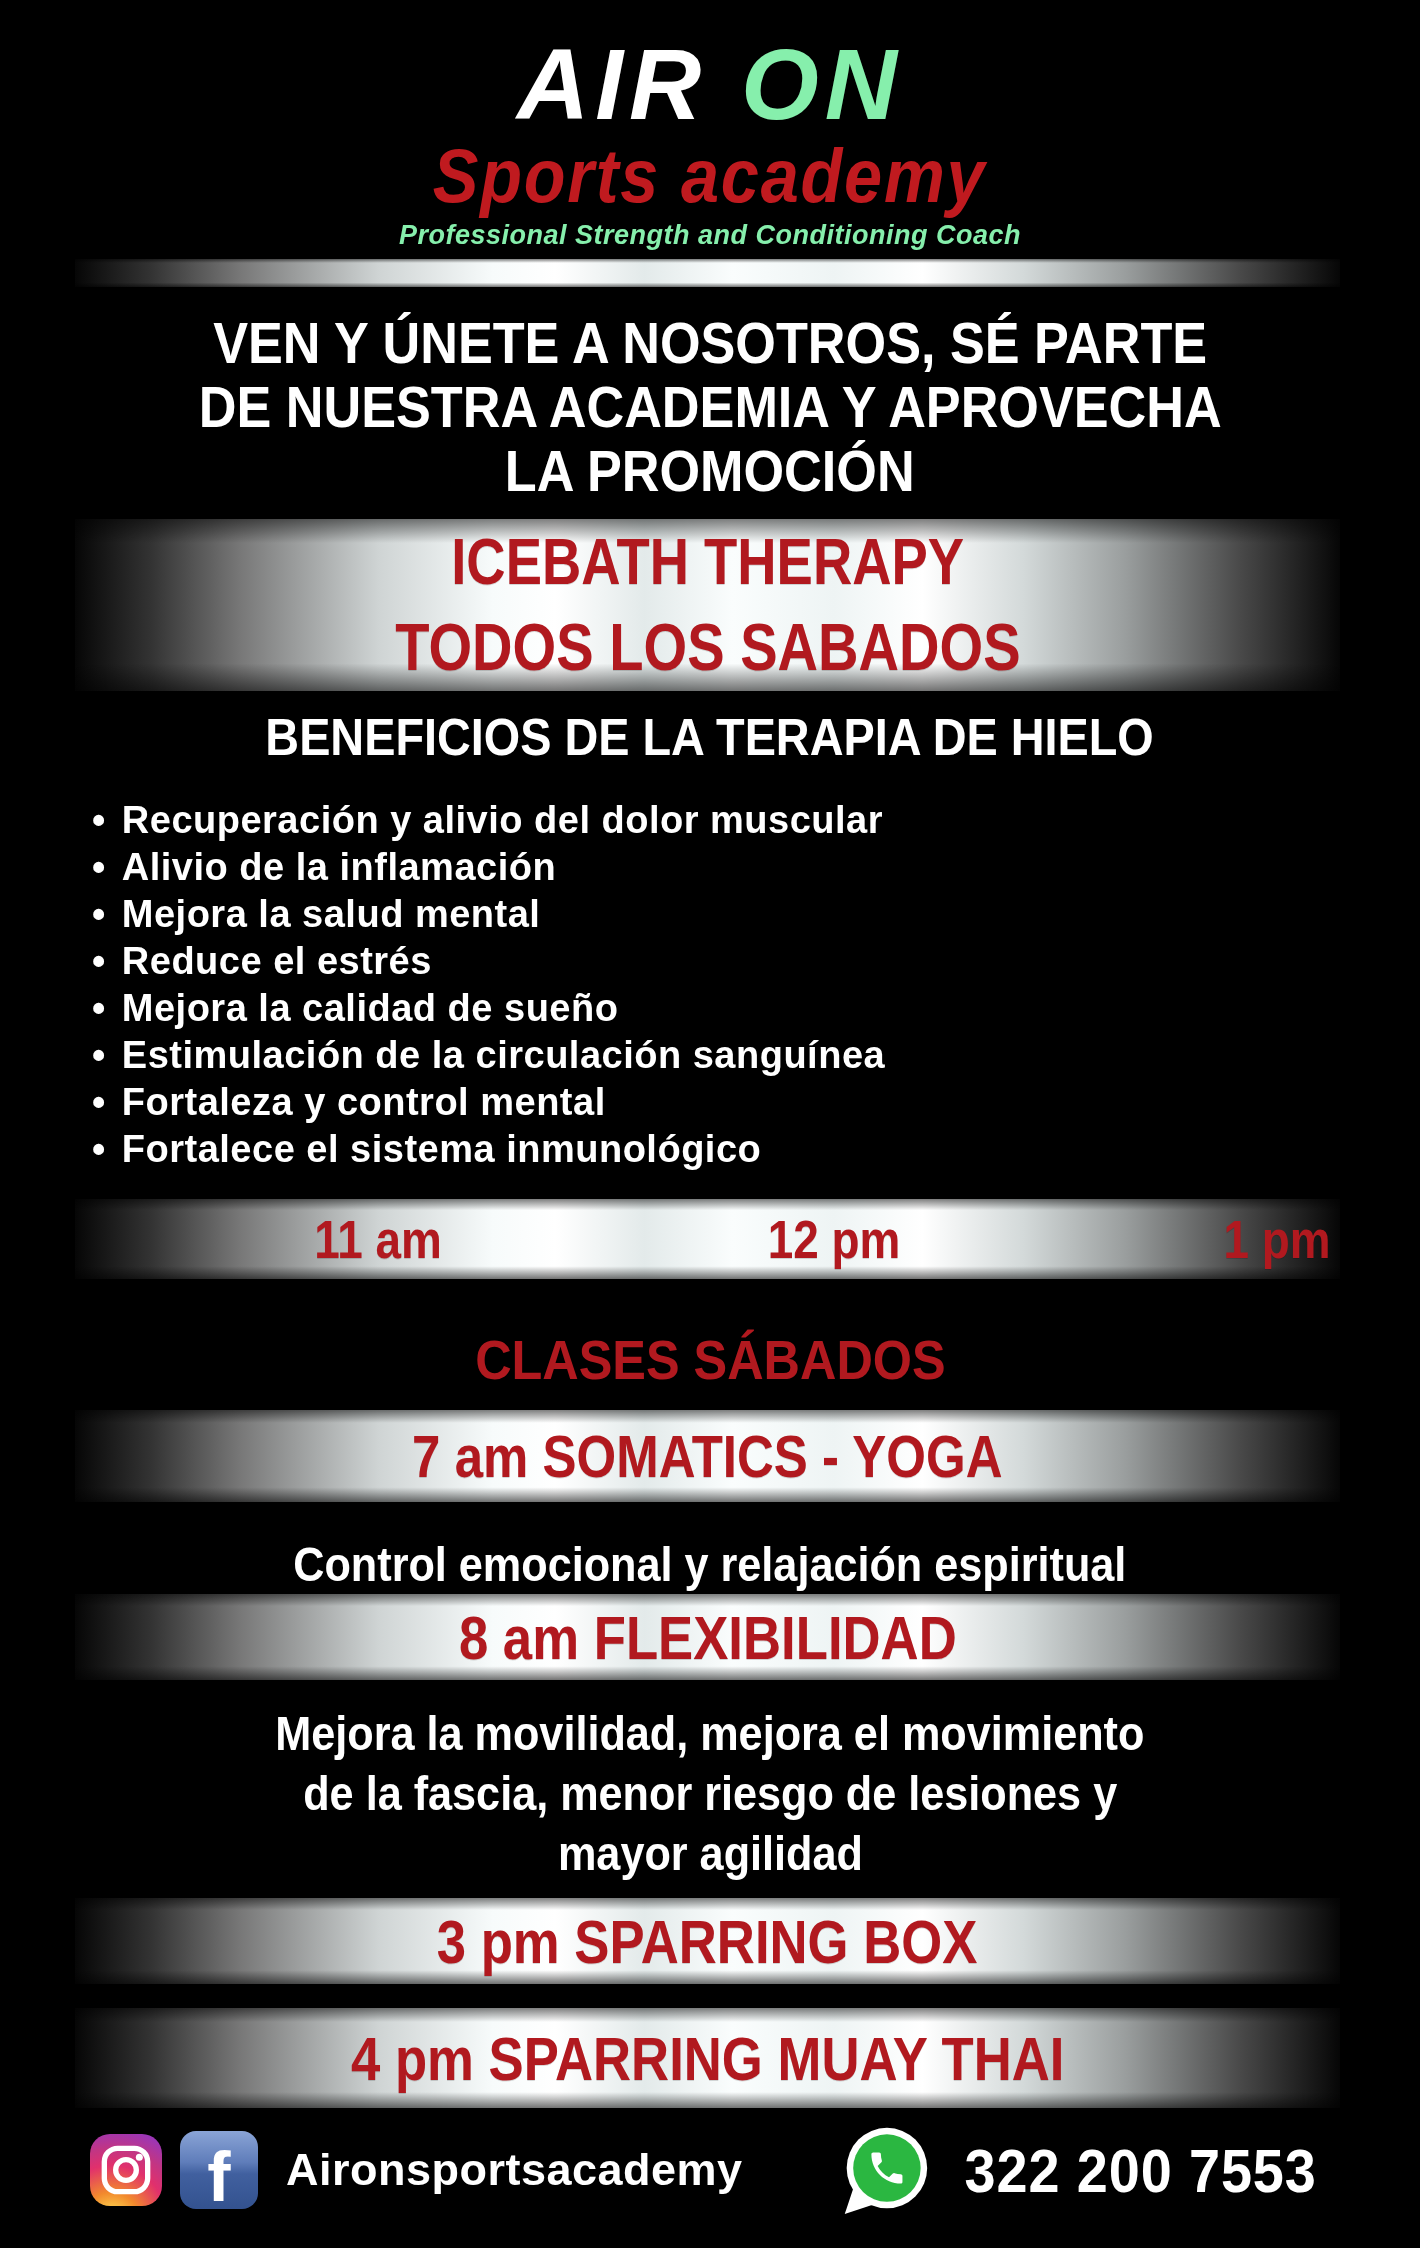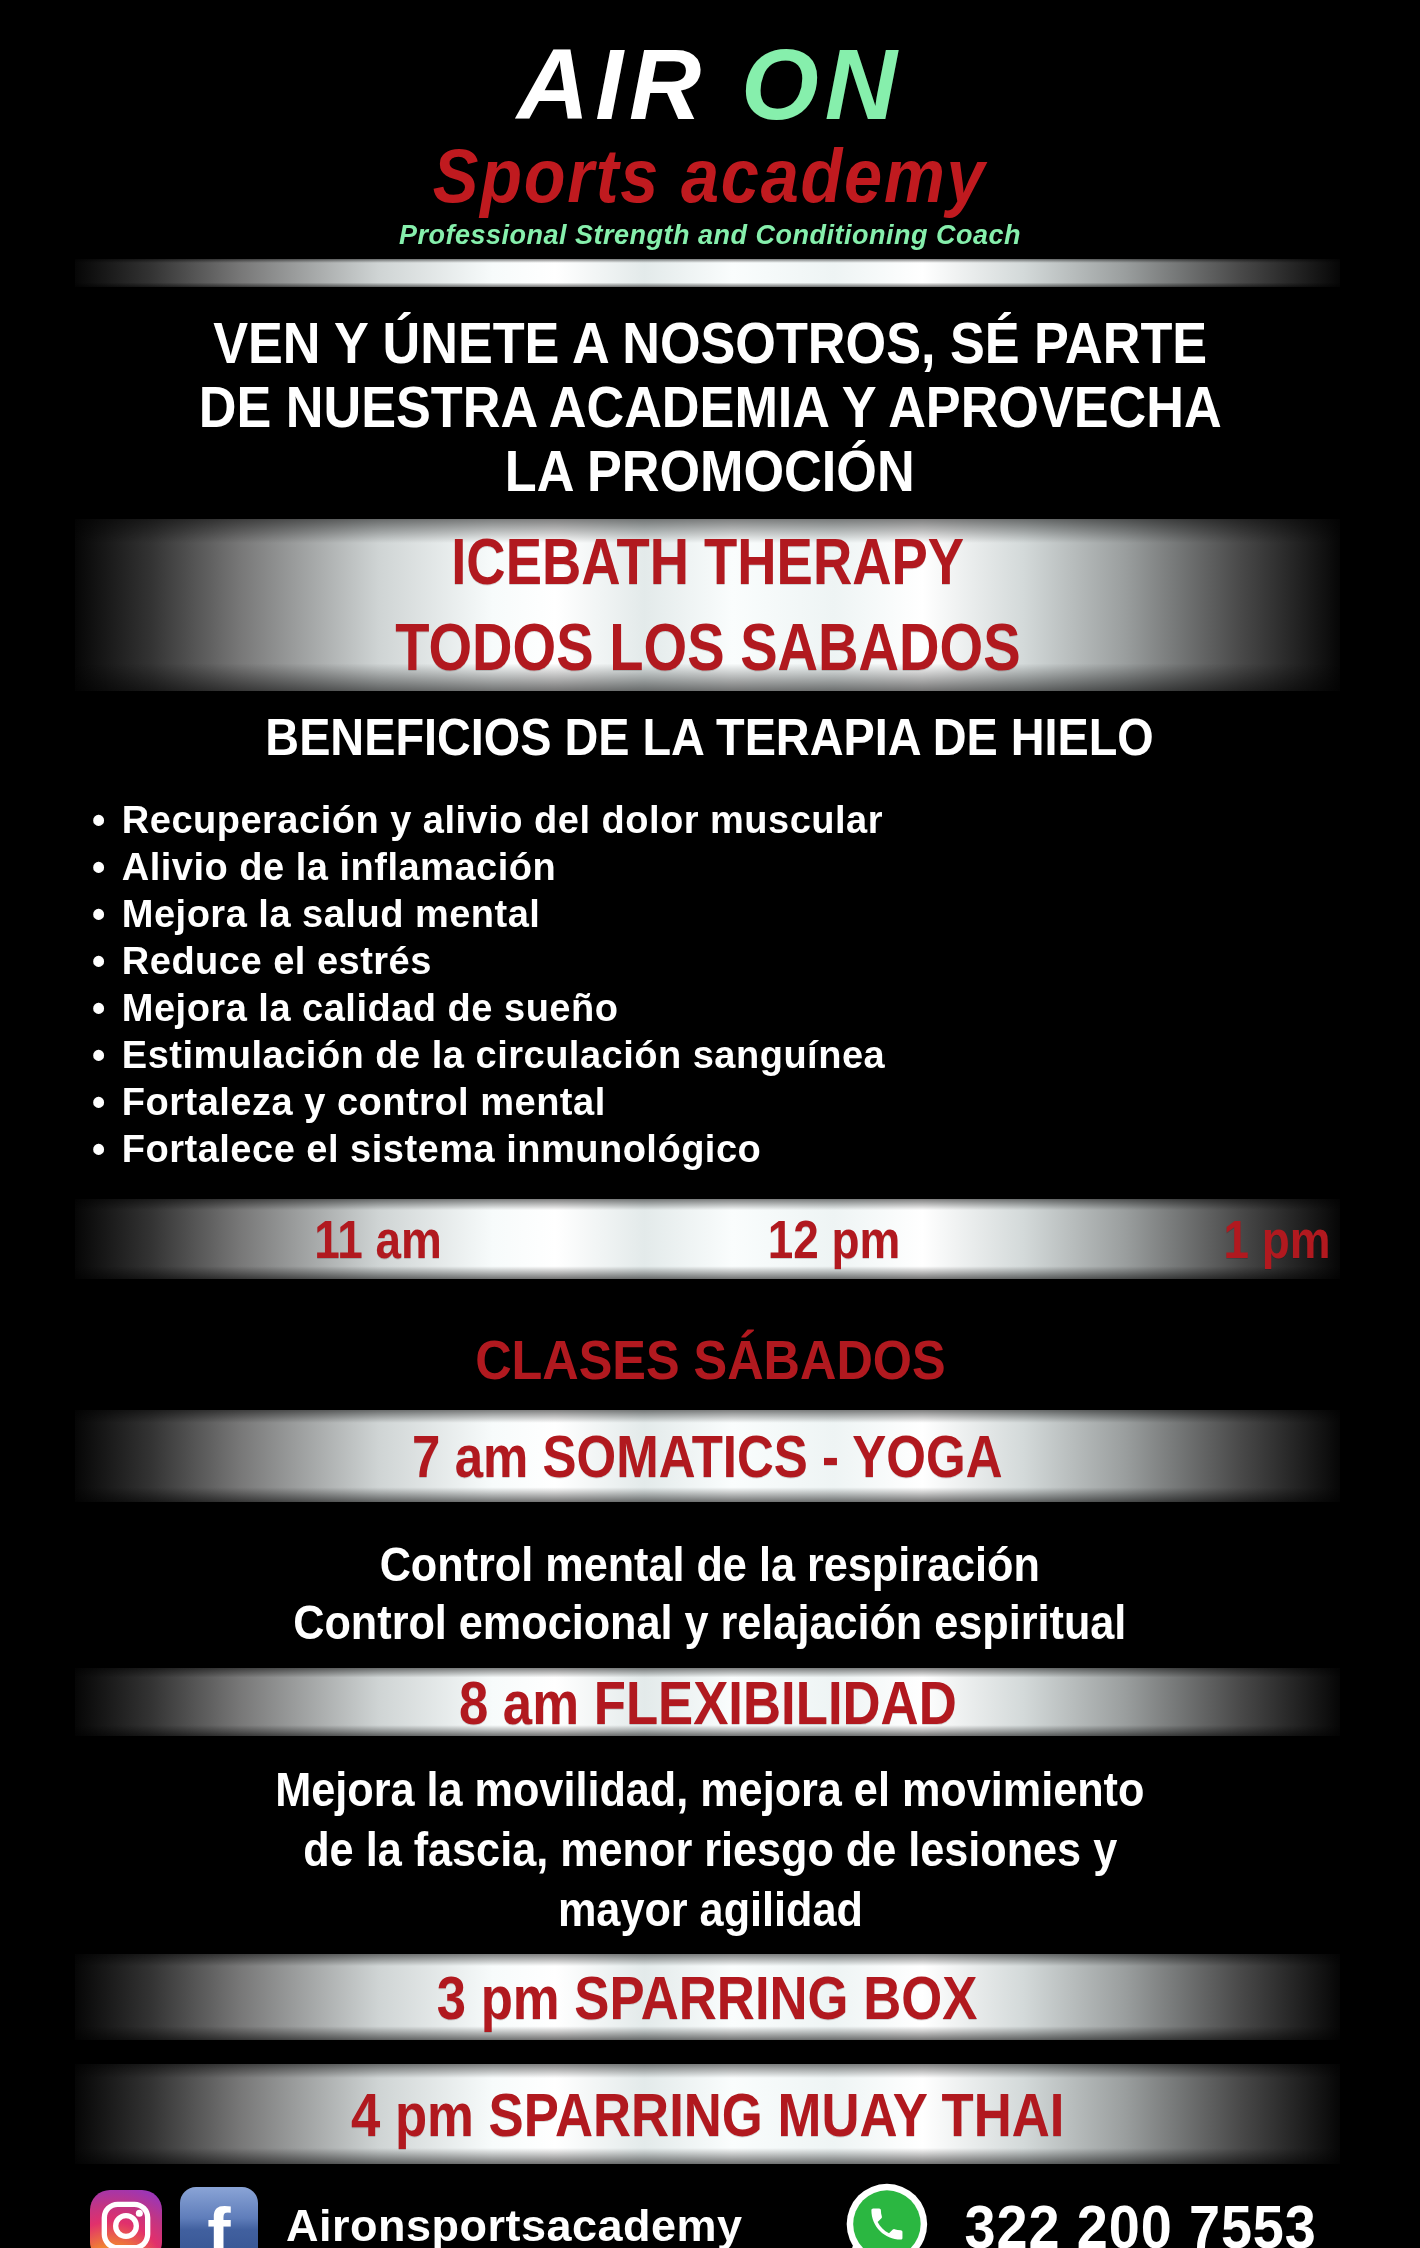--- a/index.html
+++ b/index.html
@@ -46,21 +46,21 @@
   #promo-band .l2{font-size:66px;font-weight:bold;text-align:right;}
   #benefits-heading{margin-top:16px;font-size:52px;font-weight:bold;}
   #benefits-list{list-style:none;margin:30px 0 0 92px;padding:0;}
   #benefits-list li{display:flex;align-items:baseline;gap:16px;font-size:38px;line-height:47px;font-weight:bold;letter-spacing:.5px;}
   #times-band{margin-top:26px;height:80px;flex-direction:row;justify-content:space-between;padding-left:228px;column-gap:150px;box-sizing:border-box;}
   #times-band span{font-size:54px;font-weight:bold;}
   #clases-heading{margin-top:48px;font-size:56px;font-weight:bold;}
   #somatics-band{margin-top:18px;height:92px;}
   #somatics-band .t{font-size:60px;font-weight:bold;}
   #control-lines{margin-top:34px;font-size:48px;line-height:58px;font-weight:bold;}
-  #flex-band{margin-top:16px;height:68px;}
+  #flex-band{margin-top:0;height:86px;}
   #flex-band .t{font-size:62px;font-weight:bold;}
   #flex-text{margin-top:24px;font-size:48px;line-height:60px;font-weight:bold;}
   #box-band{margin-top:14px;height:86px;}
   #box-band .t{font-size:62px;font-weight:bold;}
   #muay-band{margin-top:24px;height:100px;}
   #muay-band .t{font-size:62px;font-weight:bold;}
 
   
   #footer{display:flex;align-items:center;padding:16px 84px 0 90px;gap:14px;}
   .ig-icon{width:72px;height:72px;border-radius:20px;
@@ -151,21 +151,20 @@
 
   <div id="clases-heading" class="center red">
     <span class="cond">CLASES SÁBADOS</span>
   </div>
 
   <div id="somatics-band" class="metal band">
     <div class="t red"><span class="cond85">7 am SOMATICS - YOGA</span></div>
   </div>
 
   <div id="control-lines" class="center">
-    <div><span class="cond">Control mental de la respiración</span></div>
     <div><span class="cond">Control emocional y relajación espiritual</span></div>
   </div>
 
   <div id="flex-band" class="metal band">
     <div class="t red"><span class="cond85">8 am FLEXIBILIDAD</span></div>
   </div>
 
   <div id="flex-text" class="center">
     <div><span class="cond">Mejora la movilidad, mejora el movimiento</span></div>
     <div><span class="cond">de la fascia, menor riesgo de lesiones y</span></div>

